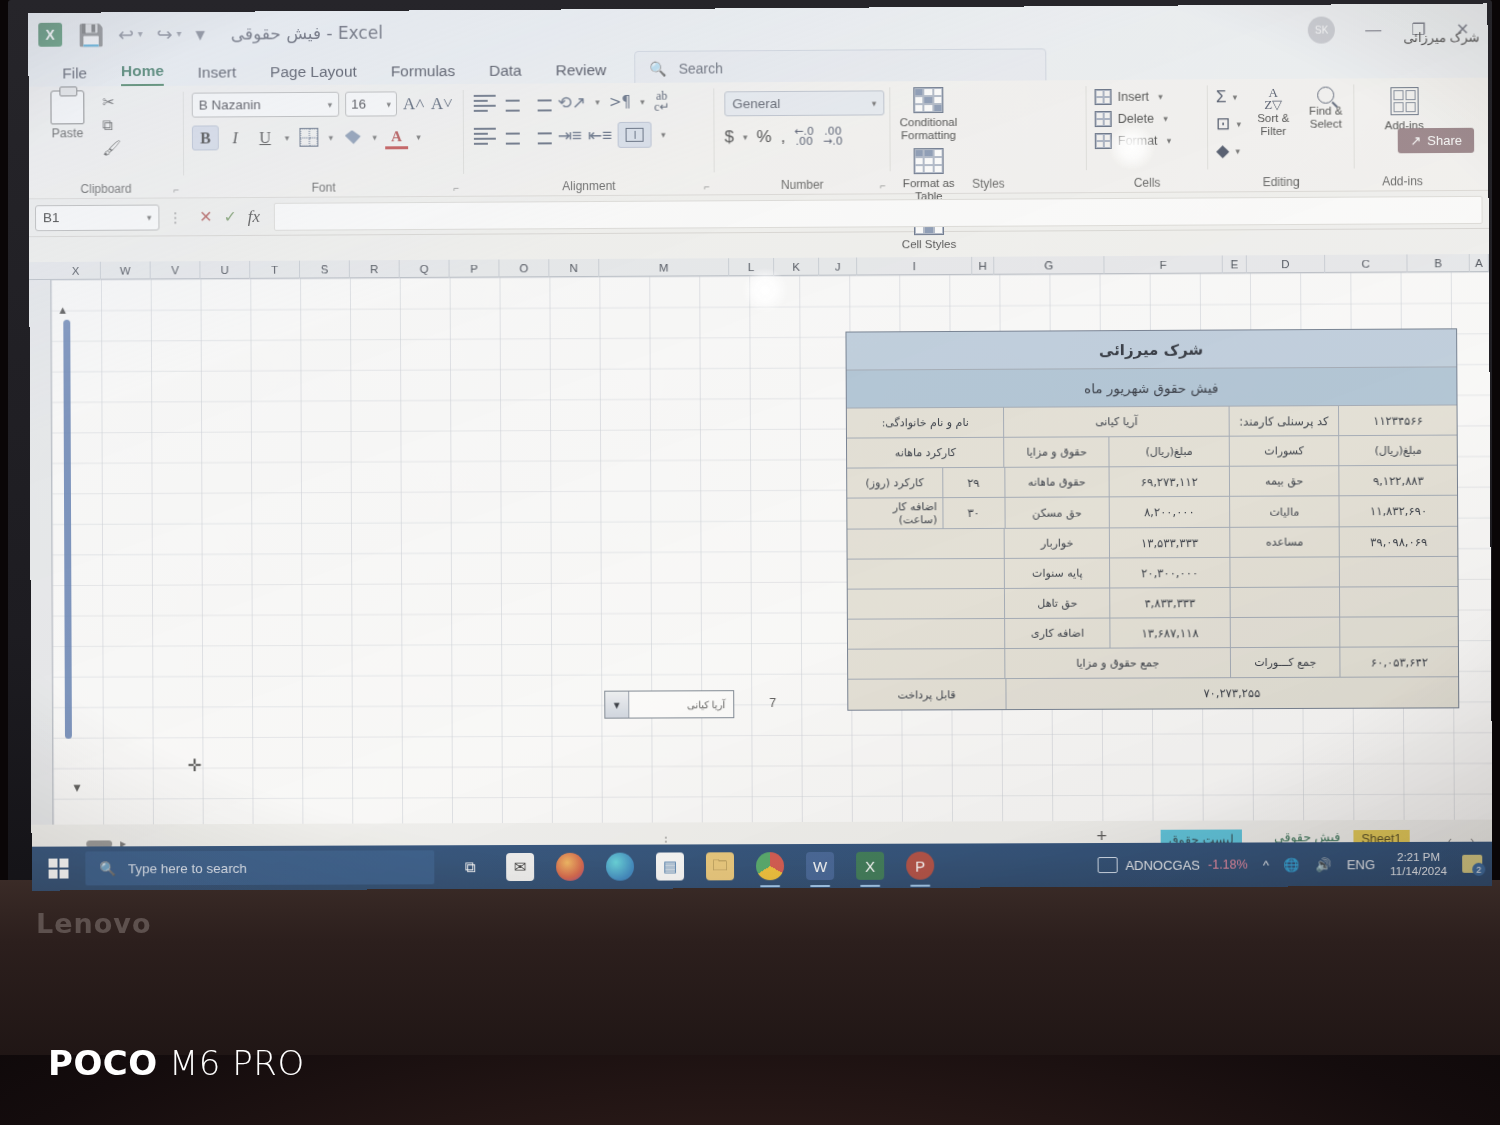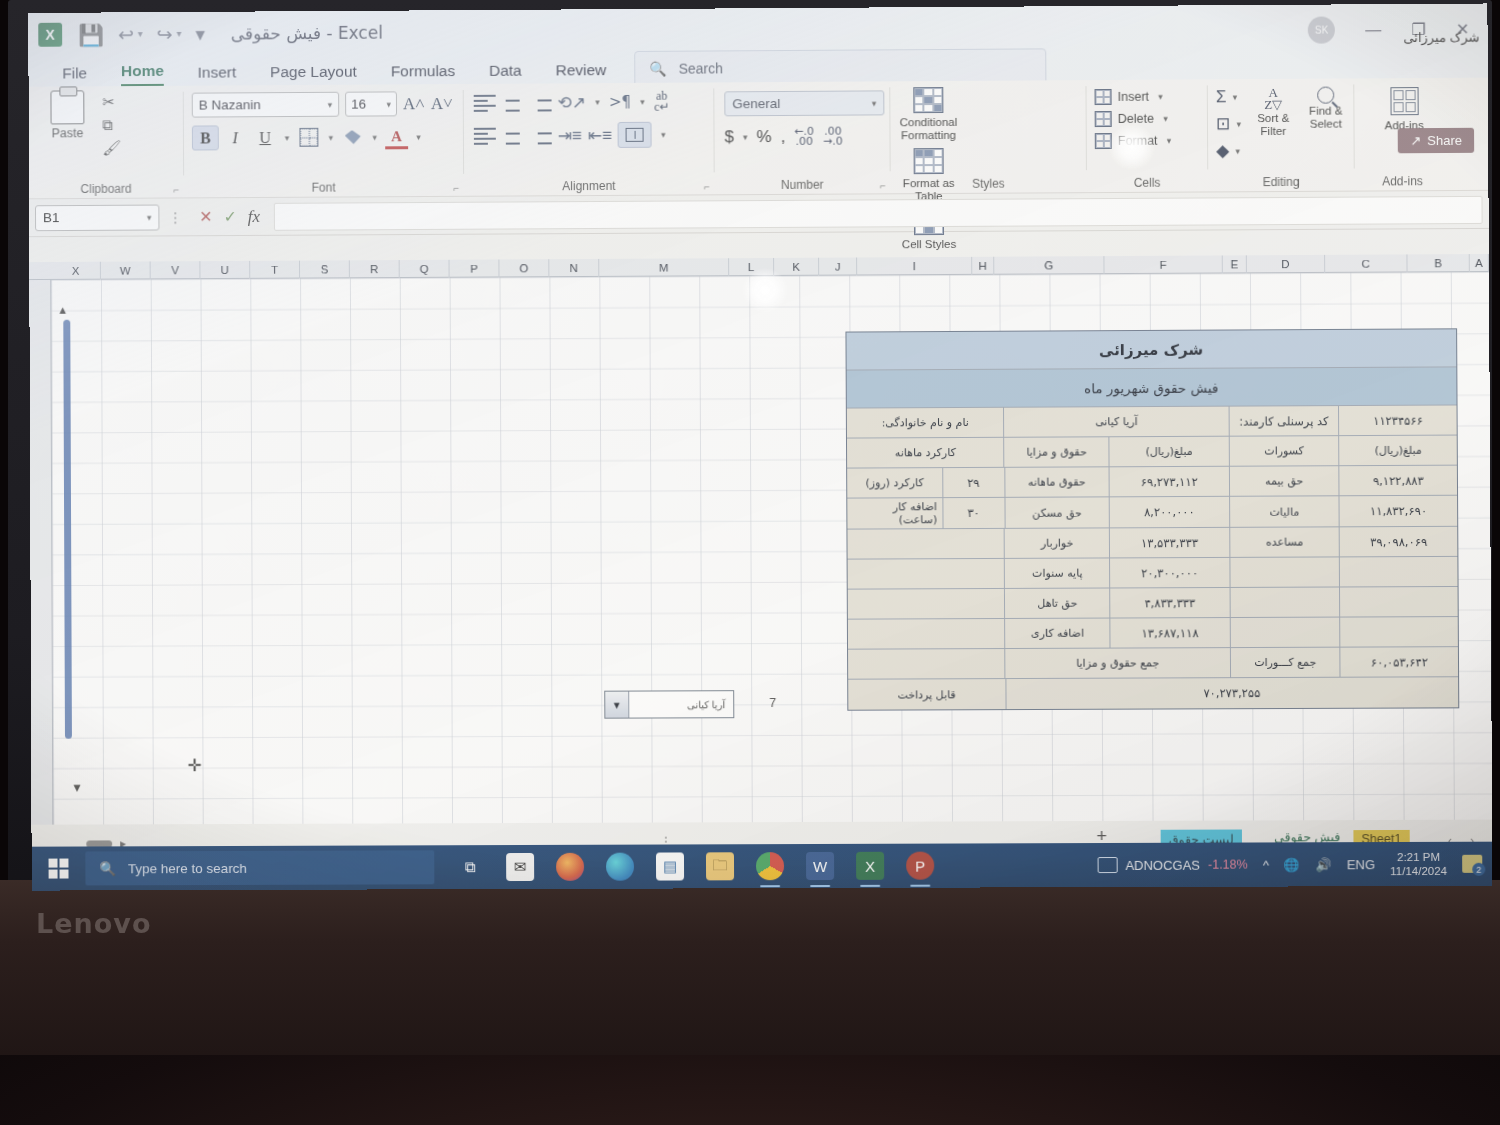--- a/index.html
+++ b/index.html
@@ -873,13 +873,17 @@
     </div>
 
     <div id="glarewrap">
       <div id="washtop"></div>
       <div class="glare" id="glare1"></div>
       <div class="glare" id="glare2"></div>
       <div id="vign"></div>
     </div>
   </div>
 
+  <div class="wm" id="wm-left">
+    <b>POCO</b>
+    <span>M6 PRO</span>
+  </div>
 </div>
 
 </body></html>

